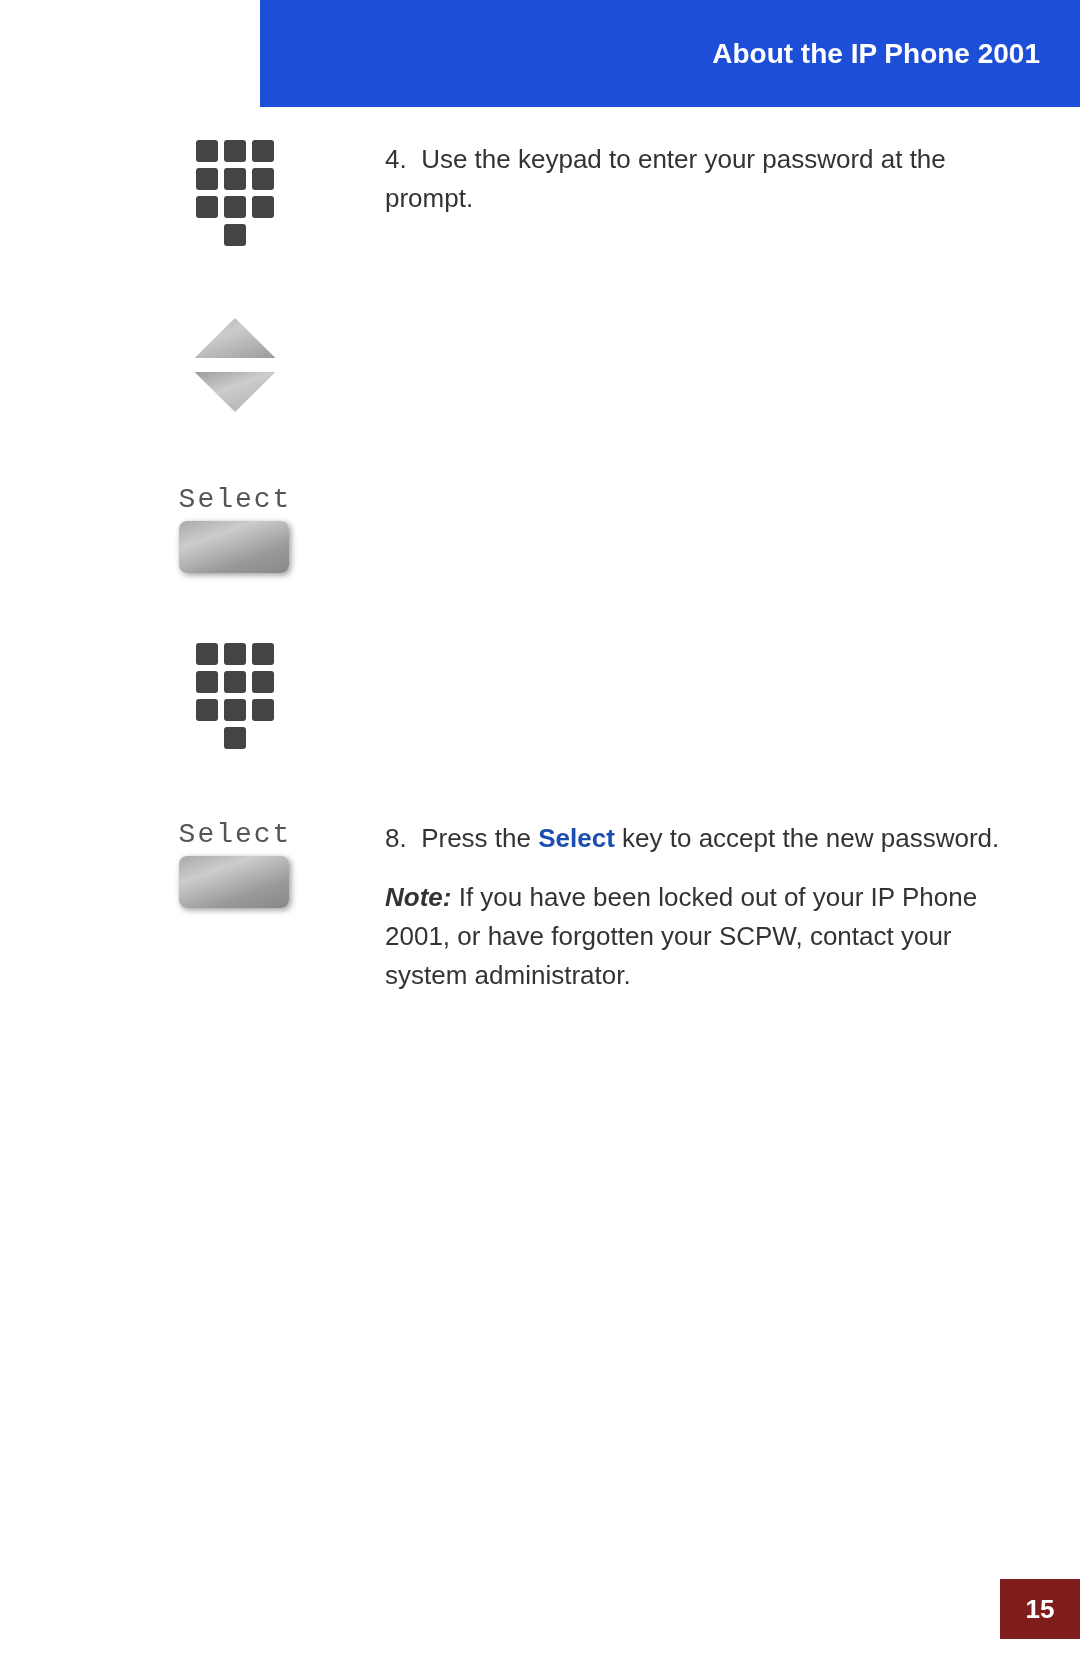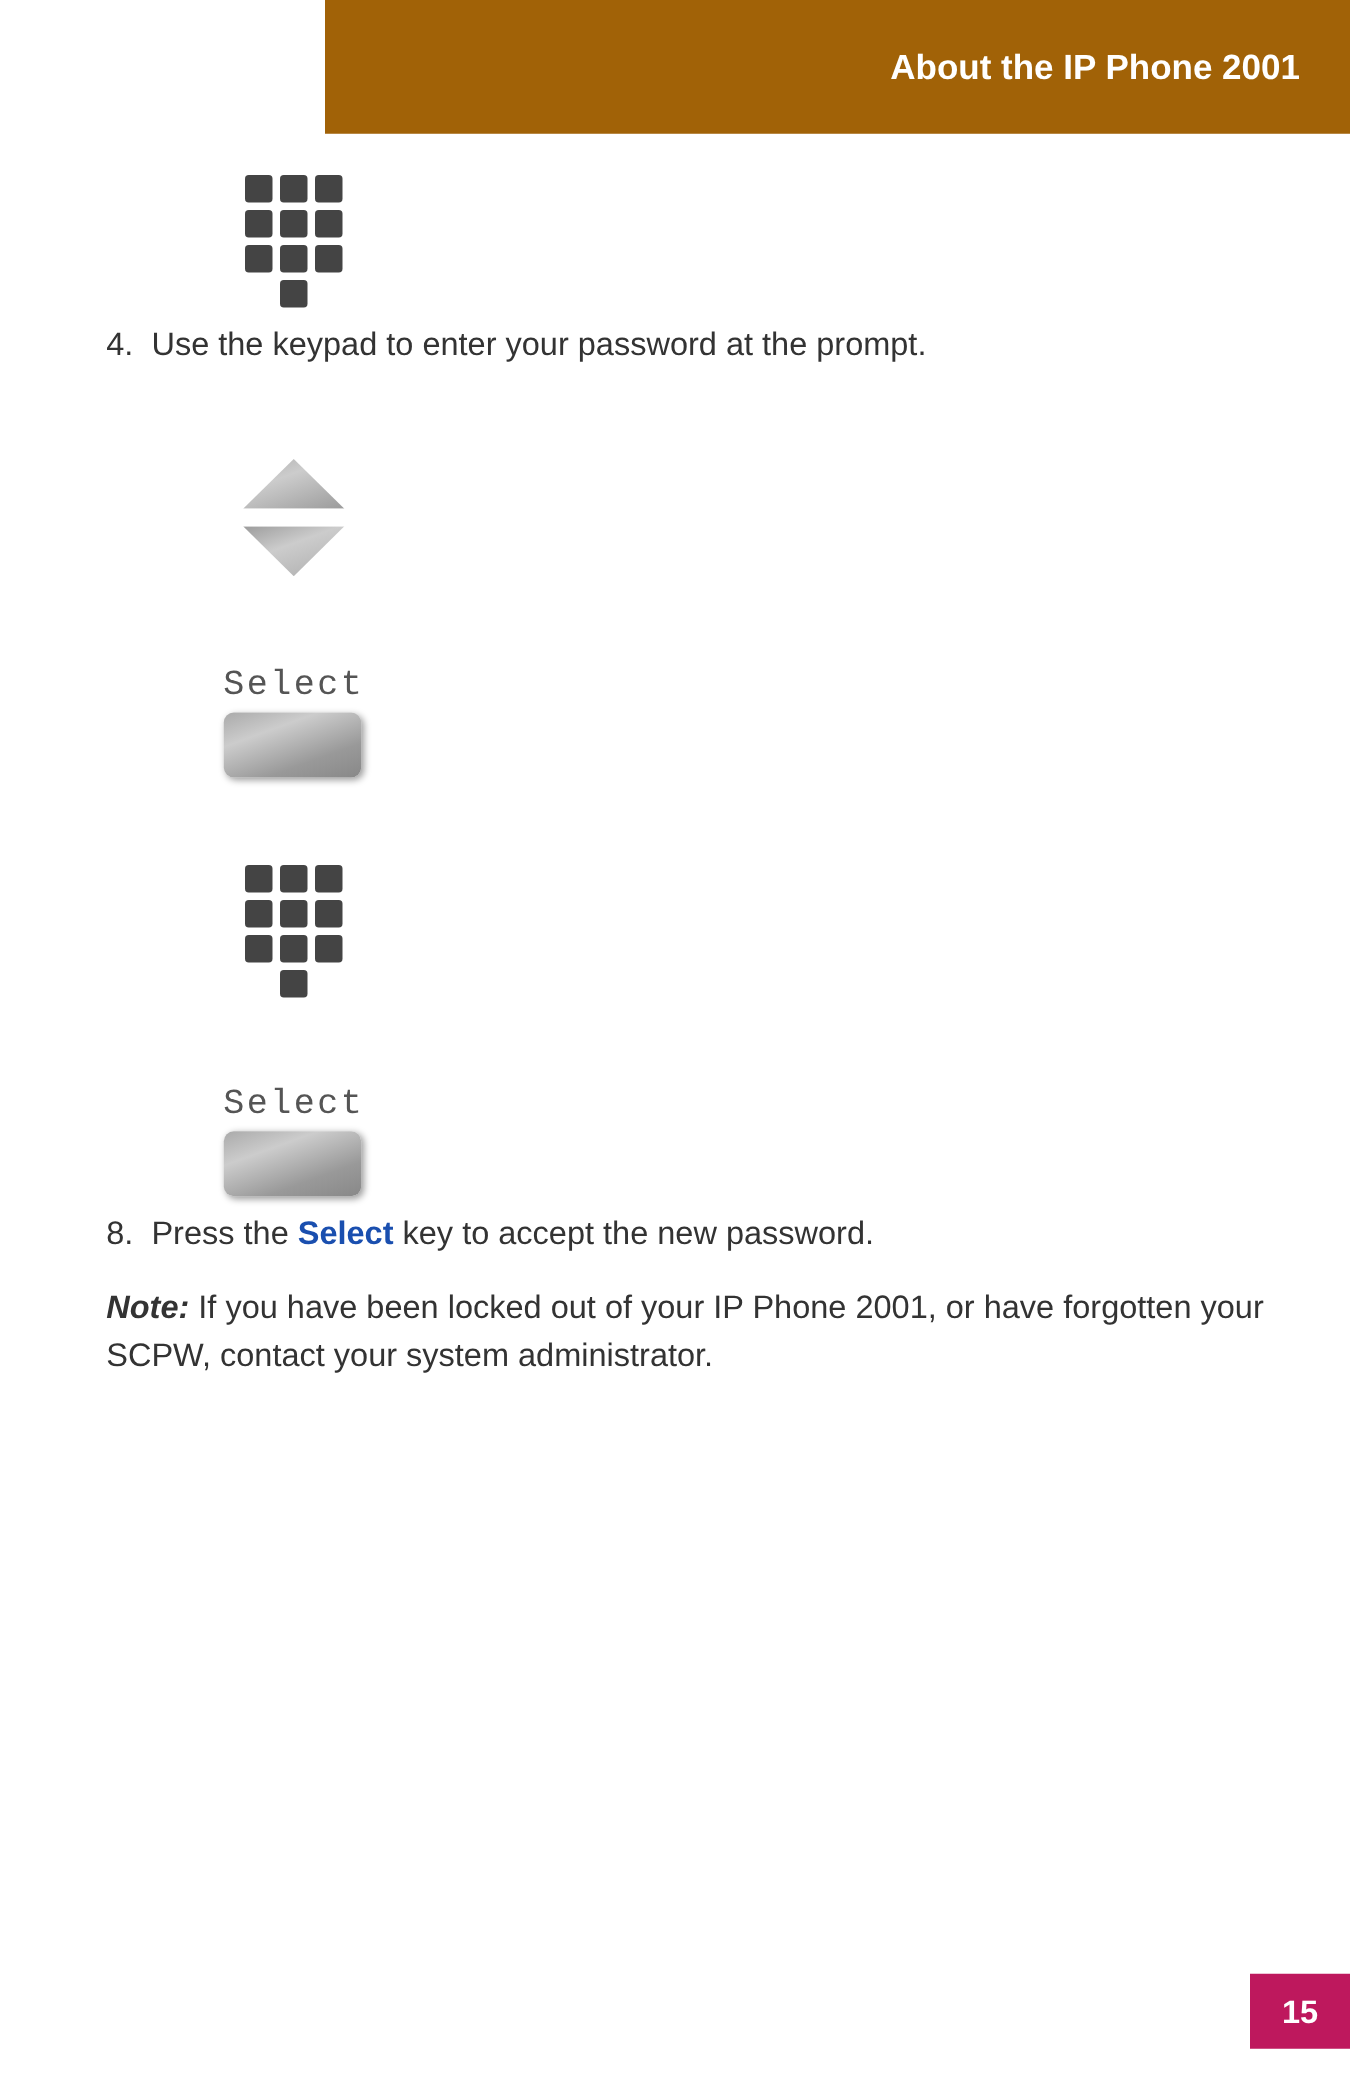--- a/index.html
+++ b/index.html
@@ -13,21 +13,21 @@
       overflow: hidden;
     }
 
     
     .header-bar {
       position: absolute;
       top: 0;
       right: 0;
       width: 820px;
       height: 107px;
-      background: #a16207;
+      background: #1d4ed8;
       display: flex;
       align-items: center;
       justify-content: flex-end;
       padding-right: 40px;
     }
 
     .header-title {
       color: #ffffff;
       font-size: 28px;
       font-weight: bold;
@@ -39,21 +39,21 @@
       top: 130px;
       left: 85px;
       right: 50px;
       display: flex;
       flex-direction: column;
       gap: 0;
     }
 
     .step-row {
       display: flex;
-      flex-direction: column;
+      flex-direction: row;
       align-items: flex-start;
       margin-bottom: 60px;
     }
 
     .icon-col {
       width: 300px;
       min-width: 300px;
       display: flex;
       align-items: center;
       justify-content: center;
@@ -148,21 +148,21 @@
       box-shadow: 2px 2px 6px rgba(0,0,0,0.4);
     }
 
     
     .page-number-box {
       position: absolute;
       bottom: 30px;
       right: 0;
       width: 80px;
       height: 60px;
-      background: #be185d;
+      background: #7f1d1d;
       display: flex;
       align-items: center;
       justify-content: center;
     }
 
     .page-number {
       color: #ffffff;
       font-size: 26px;
       font-weight: bold;
     }

